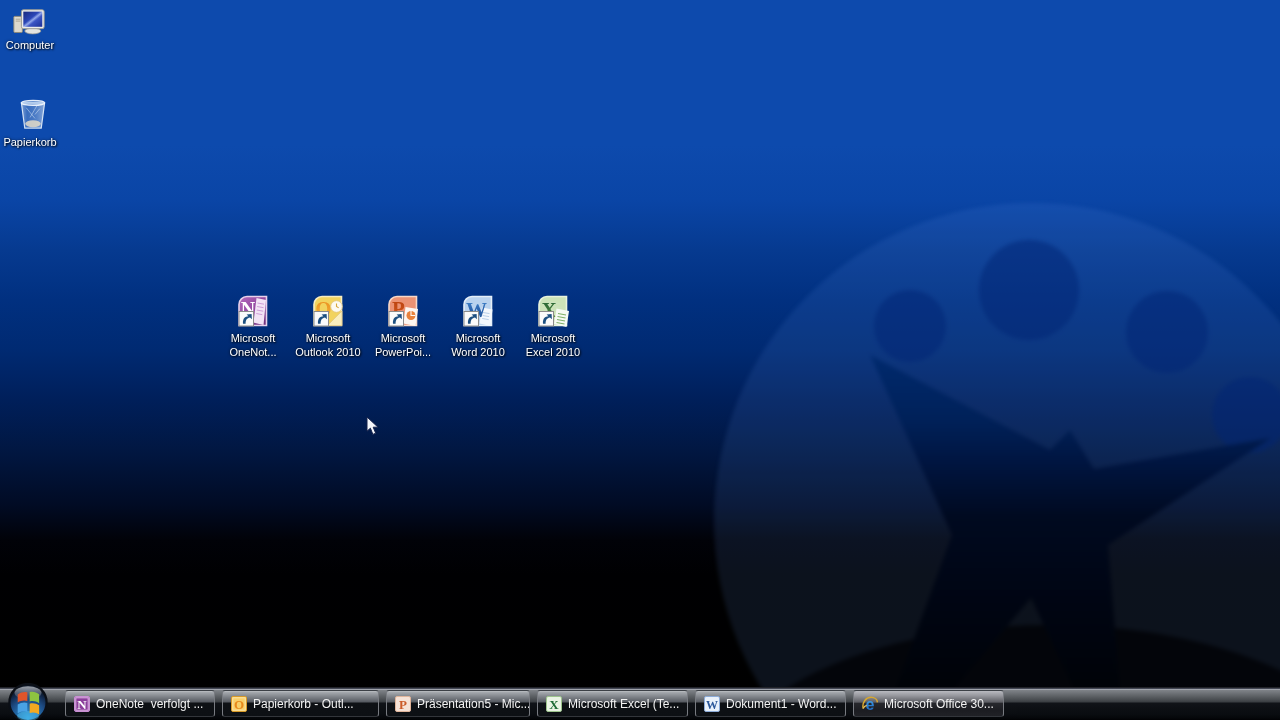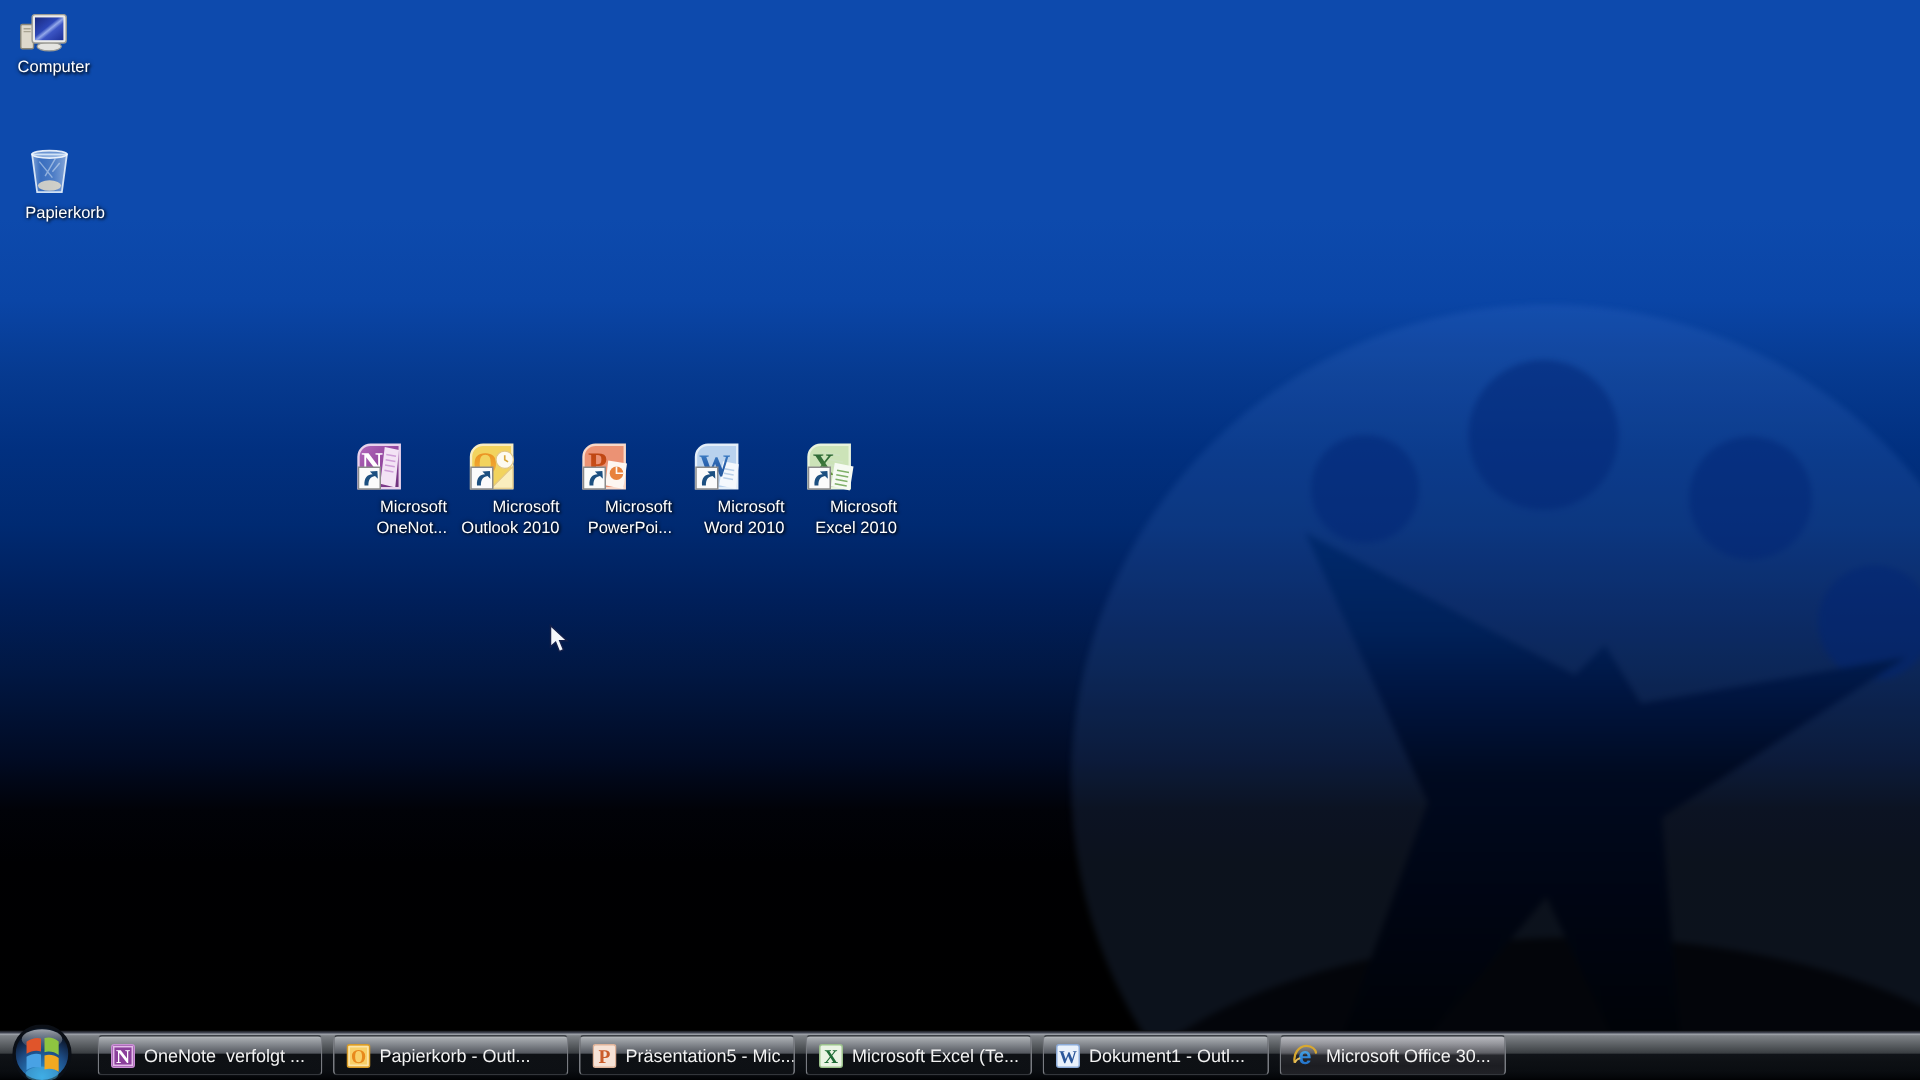--- a/index.html
+++ b/index.html
@@ -5,21 +5,21 @@
 html,body{margin:0;padding:0;width:1280px;height:720px;overflow:hidden;background:#000;}
 *{box-sizing:border-box;}
 body{font-family:"Liberation Sans",sans-serif;position:relative;}
 #bar,.dlabel{opacity:0.999;}
 #desk{position:absolute;left:0;top:0;width:1280px;height:688px;
 background:linear-gradient(180deg,
  #0d4aad 0px,#0d4aad 145px,#0a45a6 200px,#063a90 250px,#013080 300px,
  #002a72 350px,#001f5a 400px,#011742 450px,#010b24 505px,#010208 540px,
  #000002 575px,#000000 688px);}
 #emblem{position:absolute;left:600px;top:120px;}
-.dlabel{position:absolute;color:#fff;font-size:11px;text-align:right;
+.dlabel{position:absolute;color:#fff;font-size:11px;text-align:center;
  text-shadow:1px 1px 2px rgba(0,0,0,0.9),0 0 3px rgba(0,0,0,0.7);line-height:14px;}
 .icon32{position:absolute;width:36px;height:32px;}
 #bar{position:absolute;left:0;top:687px;width:1280px;height:33px;
 background:linear-gradient(180deg,
  #101114 0px,#434754 1.5px,#9fa3ab 2.5px,#7d8186 3.5px,#75797e 5px,
  #5e6266 9px,#474b4f 13px,#3a3e42 15px,#101318 16px,#0d1014 21px,
  #0a0d11 27px,#05070a 31px,#010204 33px);}
 .tbtn{position:absolute;top:3px;height:27px;border-radius:3px;
  border:1px solid #787b81;border-top-color:#3c4046;border-bottom-color:#33363b;
  background:linear-gradient(180deg,#c2c5c8 0px,#a7abb0 1px,#555960 11px,#0e1115 12px,#0d1014 25px);
@@ -223,21 +223,21 @@
         <rect x="0.5" y="0.5" width="15" height="15" rx="1.5" fill="#eaf4e4" stroke="#9cc38c"></rect>
         <text x="8" y="12.8" font-size="13" font-weight="bold" fill="#1e6b35" text-anchor="middle" font-family="Liberation Serif,serif">X</text>
       </svg>
     <span class="tx">Microsoft Excel (Te...</span>
   </div>
   <div class="tbtn" style="left:695px;width:151px;">
     <svg class="ti" viewBox="0 0 16 16">
         <rect x="0.5" y="0.5" width="15" height="15" rx="1.5" fill="#e9f1fb" stroke="#8cabd8"></rect>
         <text x="8" y="12.8" font-size="12" font-weight="bold" fill="#2b579a" text-anchor="middle" font-family="Liberation Serif,serif">W</text>
       </svg>
-    <span class="tx">Dokument1 - Outl...</span>
+    <span class="tx">Dokument1 - Word...</span>
   </div>
   <div class="tbtn" style="left:853px;width:151px;background:linear-gradient(180deg,#b9bac0 0%,#98999f 18%,#5e5f65 44%,#26272c 50%,#1c1d22 78%,#202126 100%);">
     <svg class="ti" viewBox="0 0 16 16">
       <defs>
           <linearGradient id="ieg" x1="0" y1="0" x2="0" y2="1">
         <stop offset="0" stop-color="#5fc0f0"></stop>
             <stop offset="0.5" stop-color="#2e86d8"></stop>
             <stop offset="1" stop-color="#1b5fb8"></stop>
       </linearGradient>
         </defs>

